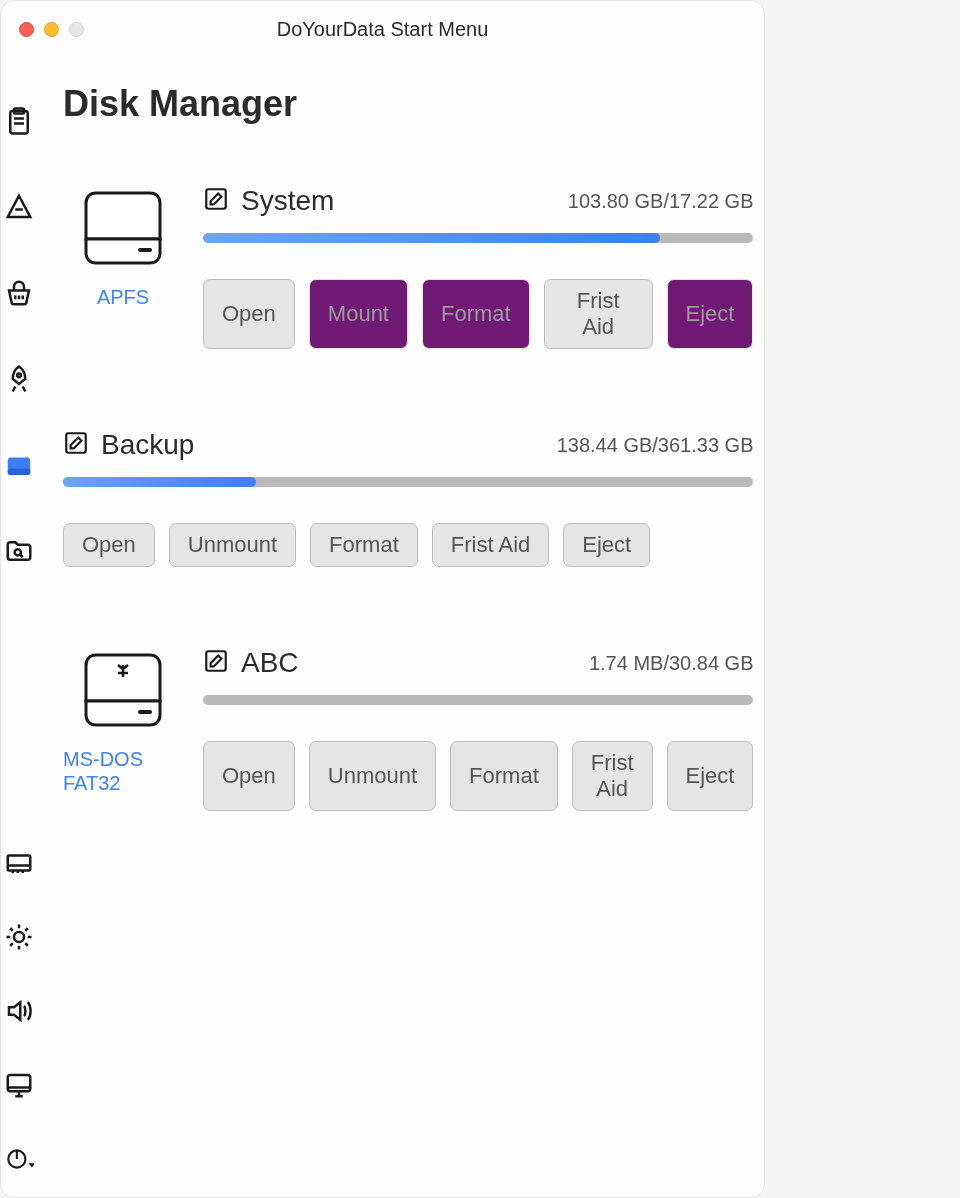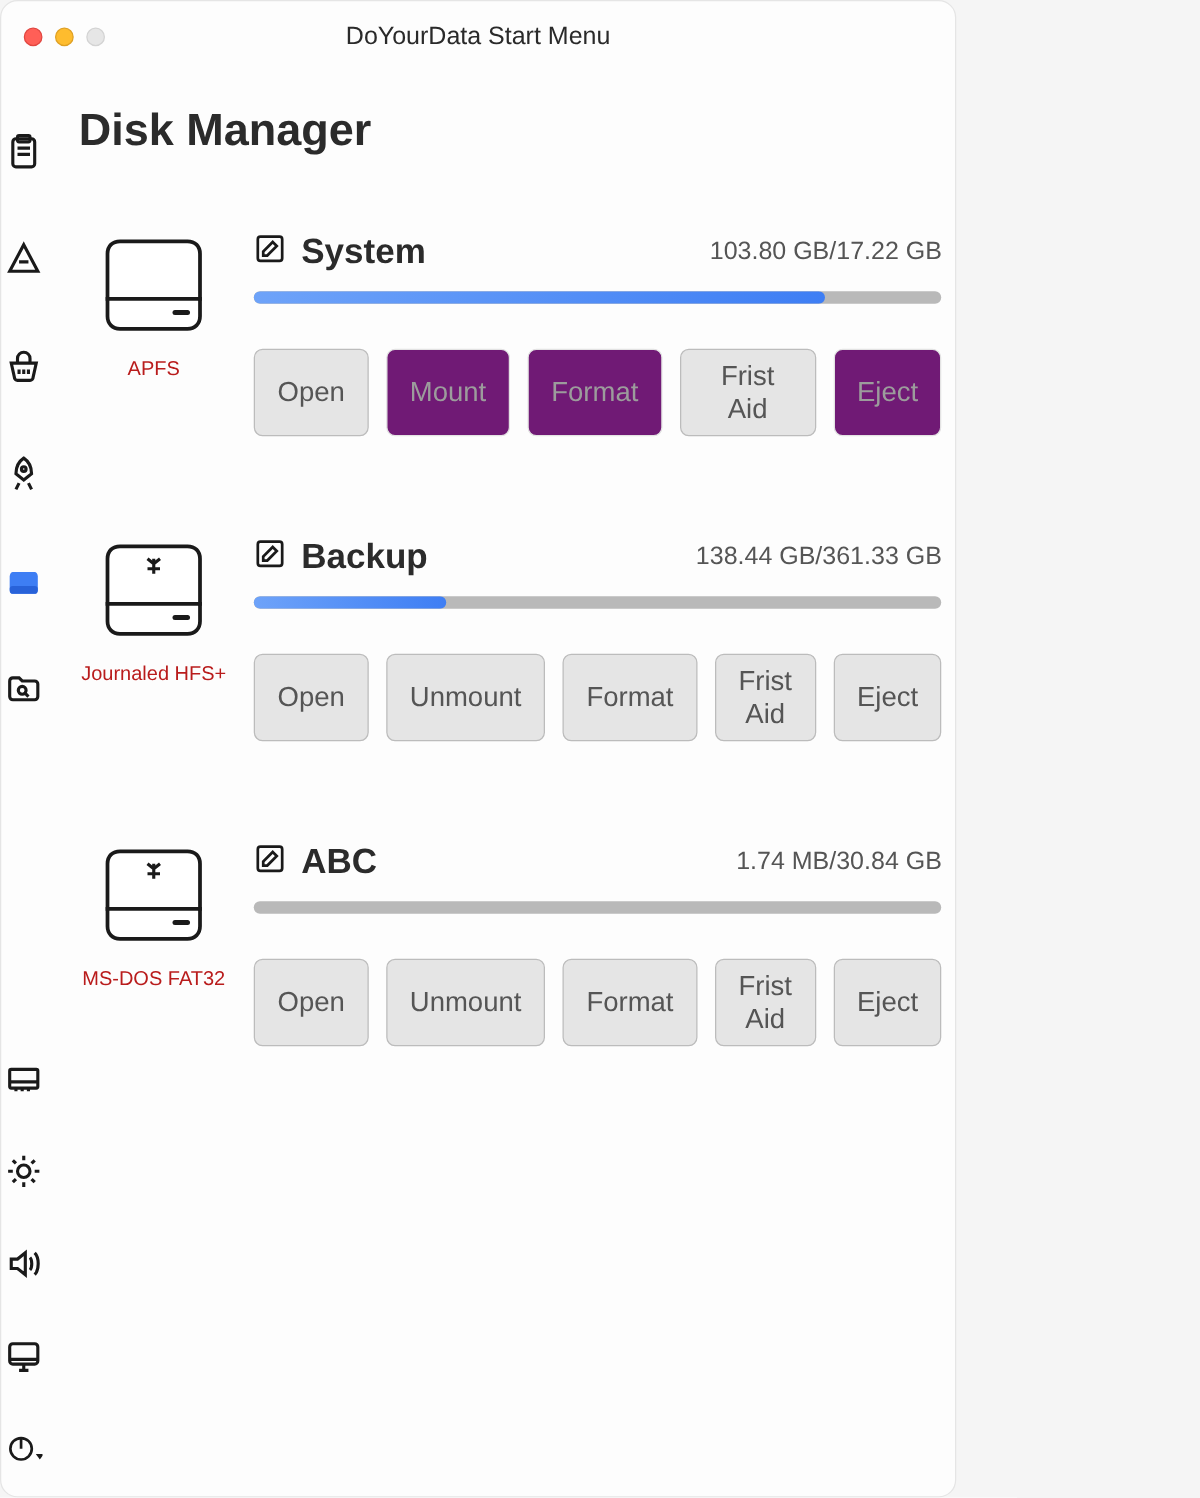--- a/index.html
+++ b/index.html
@@ -90,40 +90,40 @@
   }
   .disk-icon-col {
     width: 120px;
     flex-shrink: 0;
     display: flex;
     flex-direction: column;
     align-items: center;
     gap: 14px;
   }
   .disk-fs-label {
-    font-size: 16px;
-    color: #b91c1c;
-    text-align: center;
+    font-size: 20px;
+    color: #3b82f6;
+    text-align: left;
     line-height: 1.2;
   }
   .disk-main {
     flex: 1;
     display: flex;
     flex-direction: column;
   }
   .disk-head {
     display: flex;
     align-items: center;
     justify-content: space-between;
     margin-bottom: 16px;
   }
   .disk-head-left { display: flex; align-items: center; gap: 12px; }
   .disk-name {
     font-size: 28px;
-    font-weight: 700;
+    font-weight: 400;
     color: #2b2b2b;
   }
   .disk-size {
     font-size: 20px;
     color: #555;
   }
   .progress {
     height: 10px;
     width: 100%;
     background: #b9b9b9;
@@ -320,29 +320,20 @@
       <div class="disk-actions">
         <button class="btn ">Open</button>
                 <button class="btn disabled">Mount</button>
                 <button class="btn disabled">Format</button>
                 <button class="btn ">Frist Aid</button>
                 <button class="btn disabled">Eject</button>
       </div>
     </div>
   </div>
           <div class="disk-row">
-    <div class="disk-icon-col">
-      <span><svg class="drive-svg" viewBox="0 0 90 82" fill="none">
-    <path d="M18 8 h54 c6 0 10 4 10 10 v36 H8 V18 c0-6 4-10 10-10 z" stroke="#1a1a1a" stroke-width="3" fill="#fff"></path>
-    <path d="M8 54 h74 v14 c0 6-4 10-10 10 H18 c-6 0-10-4-10-10 z" stroke="#1a1a1a" stroke-width="3" fill="#fff"></path>
-    <rect x="60" y="63" width="14" height="4" rx="2" fill="#1a1a1a"></rect>
-    <path d="M45 18 v12 M45 22 l-5 -4 M45 22 l5 -4 M40 26 h10" stroke="#1a1a1a" stroke-width="2.5" fill="none"></path>
-  </svg></span>
-      <div class="disk-fs-label">Journaled HFS+</div>
-    </div>
     <div class="disk-main">
       <div class="disk-head">
         <div class="disk-head-left">
           <span class="edit-icon"><svg viewBox="0 0 24 24" fill="none" stroke="#1a1a1a" stroke-width="2">
                       <rect x="3" y="3" width="18" height="18" rx="2"></rect>
                       <path d="M14 7l3 3-7 7H7v-3z"></path>
                     </svg></span>
           <span class="disk-name">Backup</span>
         </div>
         <span class="disk-size">138.44 GB/361.33 GB</span>

